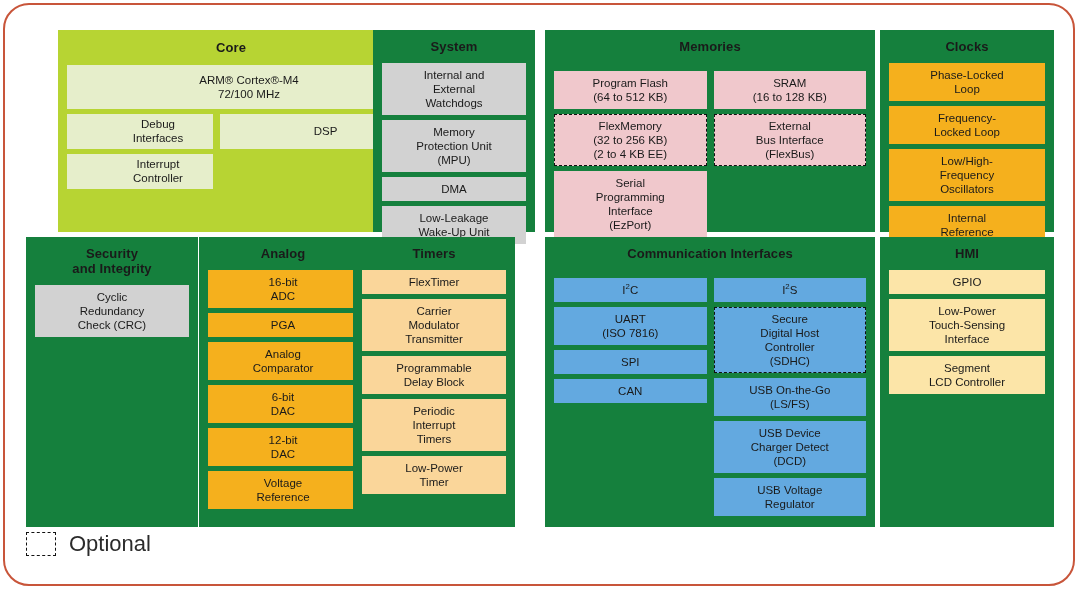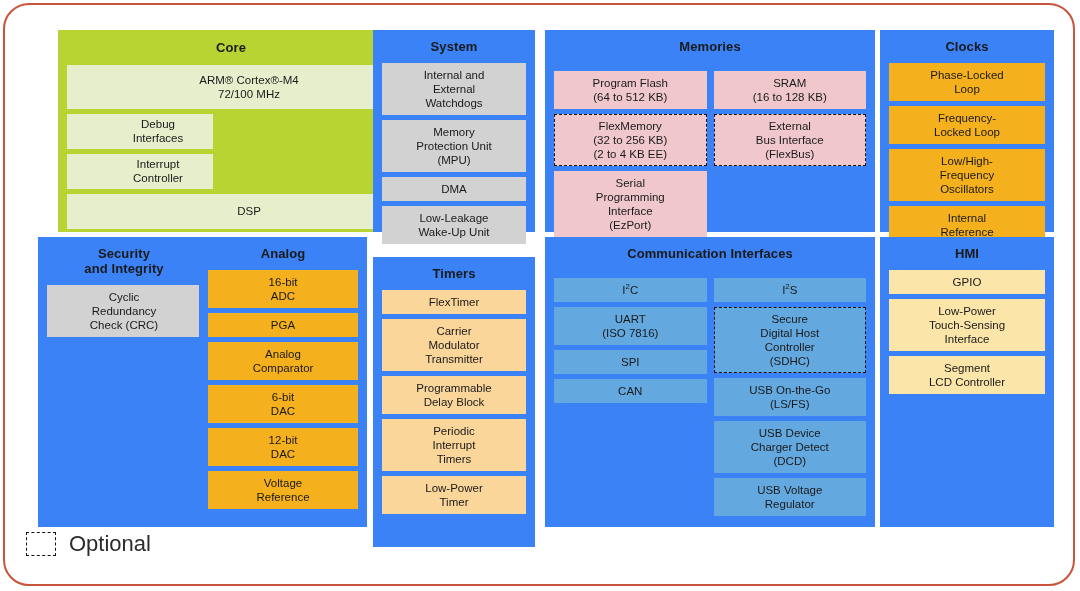--- a/index.html
+++ b/index.html
@@ -40,21 +40,21 @@
     left: 22px;
     top: 30px;
     width: 1032px;
     height: 497px;
   }
 
   
   .panel {
     position: absolute;
     box-sizing: border-box;
-    background: #3b82f6;
+    background: #15803d;
     padding: 0;
   }
   .panel.green {
     background: #b7d433;
   }
 
   .panel-title {
     text-align: center;
     font-size: 13px;
     font-weight: bold;
@@ -109,22 +109,22 @@
 
   .blk.optional {
     border: 1px dashed #111111;
     border-style: dashed;
     border-width: 1.4px;
   }
 
   
   #core-row {
     display: flex;
+    gap: 7px;
     padding: 0 9px;
-    flex-direction: column;
   }
   #core-col-left { width: 146px; }
   #core-col-right { flex: 1 1 auto; }
 
   
   #legend {
     position: absolute;
     left: 26px;
     top: 531px;
     display: flex;
@@ -293,21 +293,21 @@
           <div class="blk amber">
             <div>
               <span>Internal</span>
               <span>Reference</span>
               <span>Clocks</span>
             </div>
           </div>
         </div>
     </div>
 
-    <div class="panel" style="left:16px; top:207px; width:172px; height:290px;">
+    <div class="panel" style="left:4px; top:207px; width:172px; height:290px;">
       <div class="panel-title">
         <span style="display: block;">Security</span>
         <span style="display: block;">and Integrity</span>
       </div>
       <div class="panel-body">
           <div class="blk gray">
             <div>
               <span>Cyclic</span>
               <span>Redundancy</span>
               <span>Check (CRC)</span>
@@ -350,21 +350,21 @@
           </div>
           <div class="blk amber">
             <div>
               <span>Voltage</span>
               <span>Reference</span>
             </div>
           </div>
         </div>
     </div>
 
-    <div class="panel" style="left:351px; top:207px; width:162px; height:290px;margin-top:20px;">
+    <div class="panel" style="left:331px; top:207px; width:162px; height:290px;">
       <div class="panel-title">Timers</div>
       <div class="panel-body">
           <div class="blk peach">
             <div>
               <span>FlexTimer</span>
             </div>
           </div>
           <div class="blk peach">
             <div>
               <span>Carrier</span>

